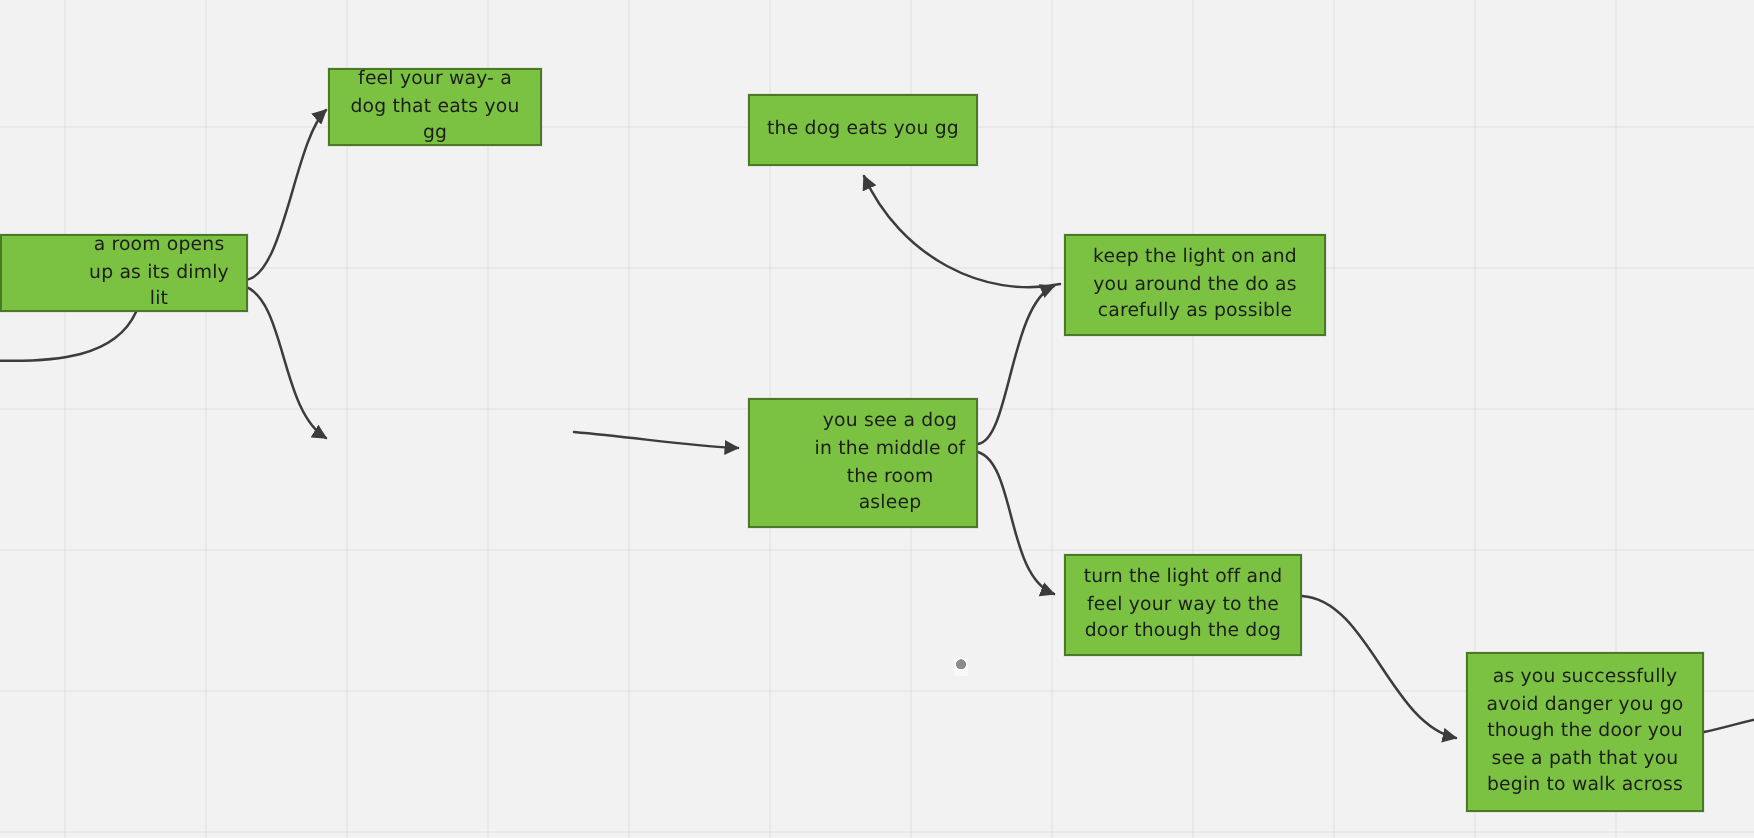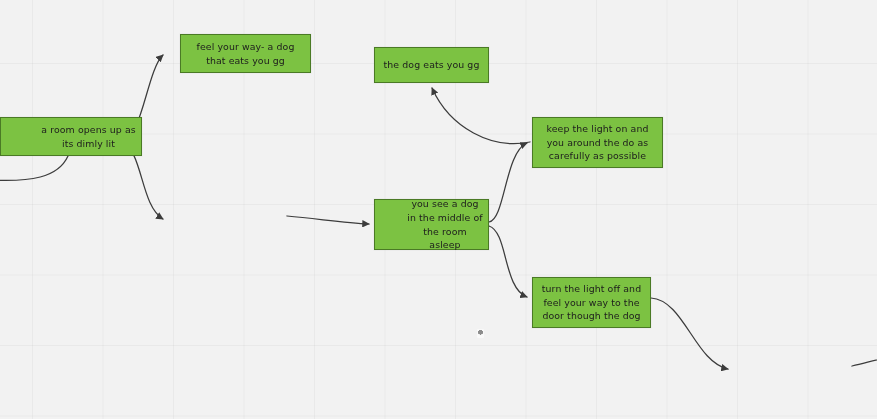--- a/index.html
+++ b/index.html
@@ -65,41 +65,44 @@
       <path d="M 489,226 C 508,232 503,288 527,297" marker-end="url(#arrow)"></path>
 
       <path d="M 530,142 C 492,150 450,128 432,88" marker-end="url(#arrow)"></path>
 
       <path d="M 651,298 C 684,300 695,362 728,369" marker-end="url(#arrow)"></path>
 
       <path d="M 852,366 C 866,363 874,360 886,358"></path>
     </g>
   </svg>
 
-  <div class="node" style="left:0px;top:117px;width:142px;height:39px;padding-left:40px;">
+  <div class="node" style="left:0px;top:117px;width:124px;height:39px;padding-left:40px;">
     <span>a room opens up as its dimly lit</span>
   </div>
 
-  <div class="node" style="left:180px;top:34px;width:131px;height:39px;">
+  <div class="node" style="left:164px;top:34px;width:107px;height:39px;">
     <span>feel your way- a dog that eats you gg</span>
   </div>
 
   <div class="node" style="left:374px;top:47px;width:115px;height:36px;">
     <span>the dog eats you gg</span>
   </div>
 
 
-  <div class="node" style="left:374px;top:199px;width:115px;height:51px;padding-left:32px;">
+  <div class="node" style="left:374px;top:199px;width:115px;height:65px;padding-left:32px;">
     <span>you see a dog in the middle of the room asleep</span>
   </div>
 
   <div class="node" style="left:532px;top:117px;width:131px;height:51px;">
     <span>keep the light on and you around the do as carefully as possible</span>
   </div>
 
   <div class="node" style="left:532px;top:277px;width:119px;height:51px;">
     <span>turn the light off and feel your way to the door though the dog</span>
   </div>
 
+  <div class="node" style="left:733px;top:326px;width:119px;height:80px;">
+    <span>as you successfully avoid danger you go though the door you see a path that you begin to walk across</span>
+  </div>
 
   <div class="cursor-dot" style="left:477px;top:329px;"></div>
 
 </div>
 
 </body></html>

